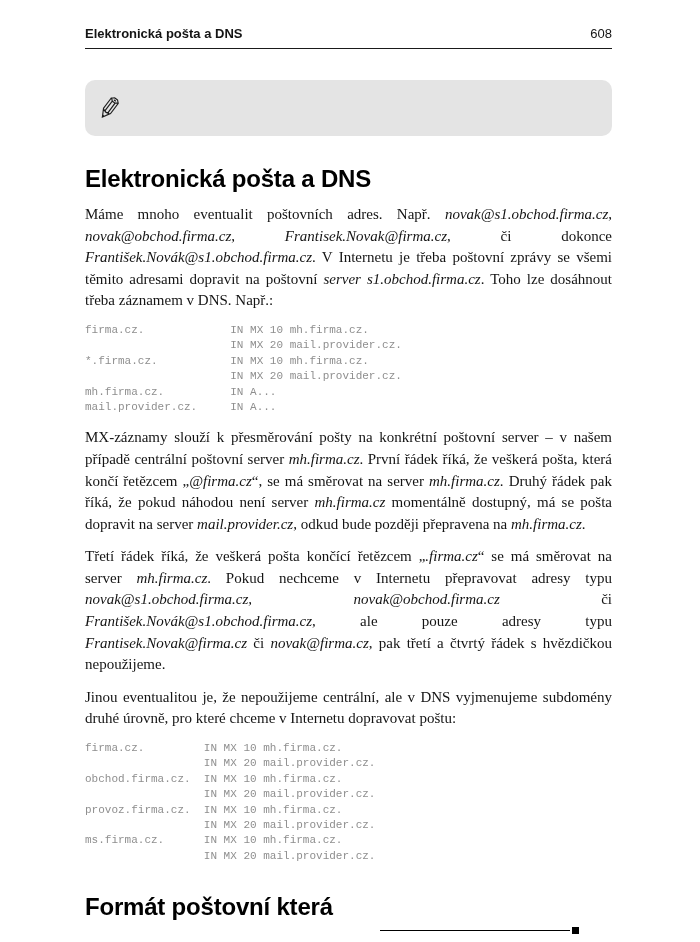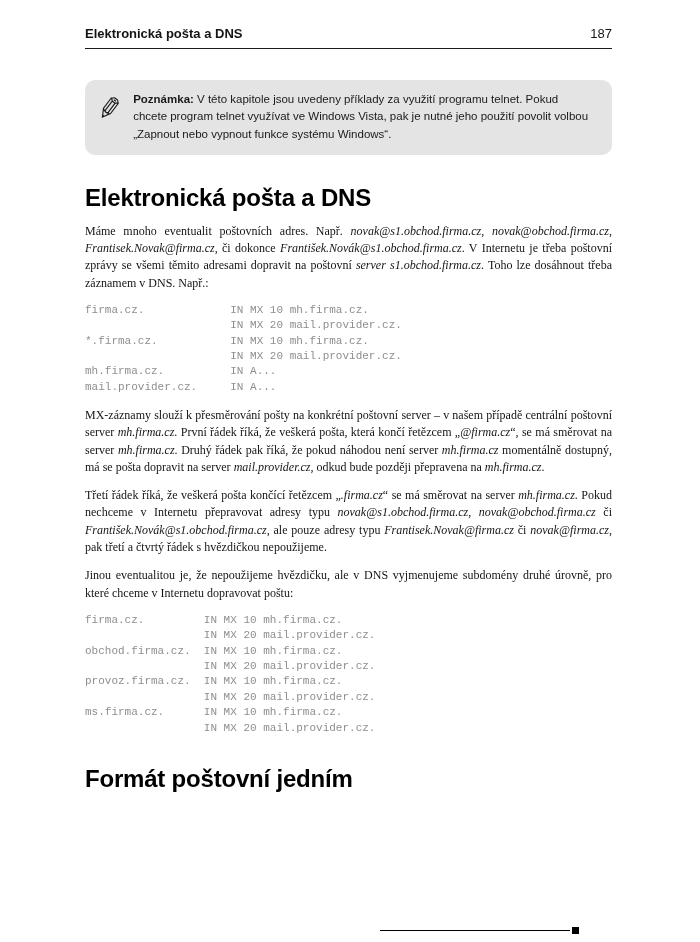--- a/index.html
+++ b/index.html
@@ -66,21 +66,21 @@
     font-family: "Liberation Sans", sans-serif;
     font-weight: 700;
     font-size: 24px;
     letter-spacing: -0.2px;
     margin: 29px 0 11px 0;
     color: #000;
   }
 
   
   .body {
-    font-size: 12px;
+    font-size: 15px;
     line-height: 1.44;
     text-align: justify;
     margin: 0 0 11px 0;
   }
   .em { font-style: italic; }
 
   
   .code {
     font-family: Liberation Mono, monospace;
     font-size: 11px;
@@ -110,55 +110,54 @@
     margin-left: 2px;
   }
 </style>
 </head>
 <body>
 
 <div class="page">
 
   <header class="pagehead">
     <span class="head-title">Elektronická pošta a DNS</span>
-    <span class="head-num">187</span>
+    <span class="head-num">608</span>
   </header>
 
   <div class="notebox">
     <span class="note-icon">✎</span>
-    <p class="note-text"><b>Poznámka:</b><span> V této kapitole jsou uvedeny příklady za využití programu telnet. Pokud chcete program telnet využívat ve Windows Vista, pak je nutné jeho použití povolit volbou „Zapnout nebo vypnout funkce systému Windows“.</span></p>
   </div>
 
   <h1>Elektronická pošta a DNS</h1>
 
   <p class="body"><span>Máme mnoho eventualit poštovních adres. Např. </span><span class="em">novak@s1.obchod.firma.cz</span><span>, </span><span class="em">novak@obchod.firma.cz</span><span>, </span><span class="em">Frantisek.Novak@firma.cz</span><span>, či dokonce </span><span class="em">František.Novák@s1.obchod.firma.cz</span><span>. V Internetu je třeba poštovní zprávy se všemi těmito adresami dopravit na poštovní </span><span class="em">server s1.obchod.firma.cz</span><span>. Toho lze dosáhnout třeba záznamem v DNS. Např.:</span></p>
 
   <pre class="code">firma.cz.             IN MX 10 mh.firma.cz.
                       IN MX 20 mail.provider.cz.
 *.firma.cz.           IN MX 10 mh.firma.cz.
                       IN MX 20 mail.provider.cz.
 mh.firma.cz.          IN A...
 mail.provider.cz.     IN A...</pre>
 
   <p class="body"><span>MX-záznamy slouží k přesměrování pošty na konkrétní poštovní server – v našem případě centrální poštovní server </span><span class="em">mh.firma.cz</span><span>. První řádek říká, že veškerá pošta, která končí řetězcem „</span><span class="em">@firma.cz</span><span>“, se má směrovat na server </span><span class="em">mh.firma.cz</span><span>. Druhý řádek pak říká, že pokud náhodou není server </span><span class="em">mh.firma.cz</span><span> momentálně dostupný, má se pošta dopravit na server </span><span class="em">mail.provider.cz</span><span>, odkud bude později přepravena na </span><span class="em">mh.firma.cz</span><span>.</span></p>
 
   <p class="body"><span>Třetí řádek říká, že veškerá pošta končící řetězcem „</span><span class="em">.firma.cz</span><span>“ se má směrovat na server </span><span class="em">mh.firma.cz</span><span>. Pokud nechceme v Internetu přepravovat adresy typu </span><span class="em">novak@s1.obchod.firma.cz, novak@obchod.firma.cz</span><span> či </span><span class="em">František.Novák@s1.obchod.firma.cz</span><span>, ale pouze adresy typu </span><span class="em">Frantisek.Novak@firma.cz</span><span> či </span><span class="em">novak@firma.cz</span><span>, pak třetí a čtvrtý řádek s hvězdičkou nepoužijeme.</span></p>
 
-  <p class="body"><span>Jinou eventualitou je, že nepoužijeme hvězdičku, ale v DNS vyjmenujeme subdomény druhé úrovně, pro které chceme v Internetu dopravovat poštu:</span></p>
+  <p class="body"><span>Jinou eventualitou je, že nepoužijeme centrální, ale v DNS vyjmenujeme subdomény druhé úrovně, pro které chceme v Internetu dopravovat poštu:</span></p>
 
   <pre class="code">firma.cz.         IN MX 10 mh.firma.cz.
                   IN MX 20 mail.provider.cz.
 obchod.firma.cz.  IN MX 10 mh.firma.cz.
                   IN MX 20 mail.provider.cz.
 provoz.firma.cz.  IN MX 10 mh.firma.cz.
                   IN MX 20 mail.provider.cz.
 ms.firma.cz.      IN MX 10 mh.firma.cz.
                   IN MX 20 mail.provider.cz.</pre>
 
-  <h1>Formát poštovní jedním</h1>
+  <h1>Formát poštovní která</h1>
 
 
   <div class="footer">
     <div class="footer-line"></div>
     <div class="footer-square"></div>
   </div>
 
 </div>
 
 </body></html>

